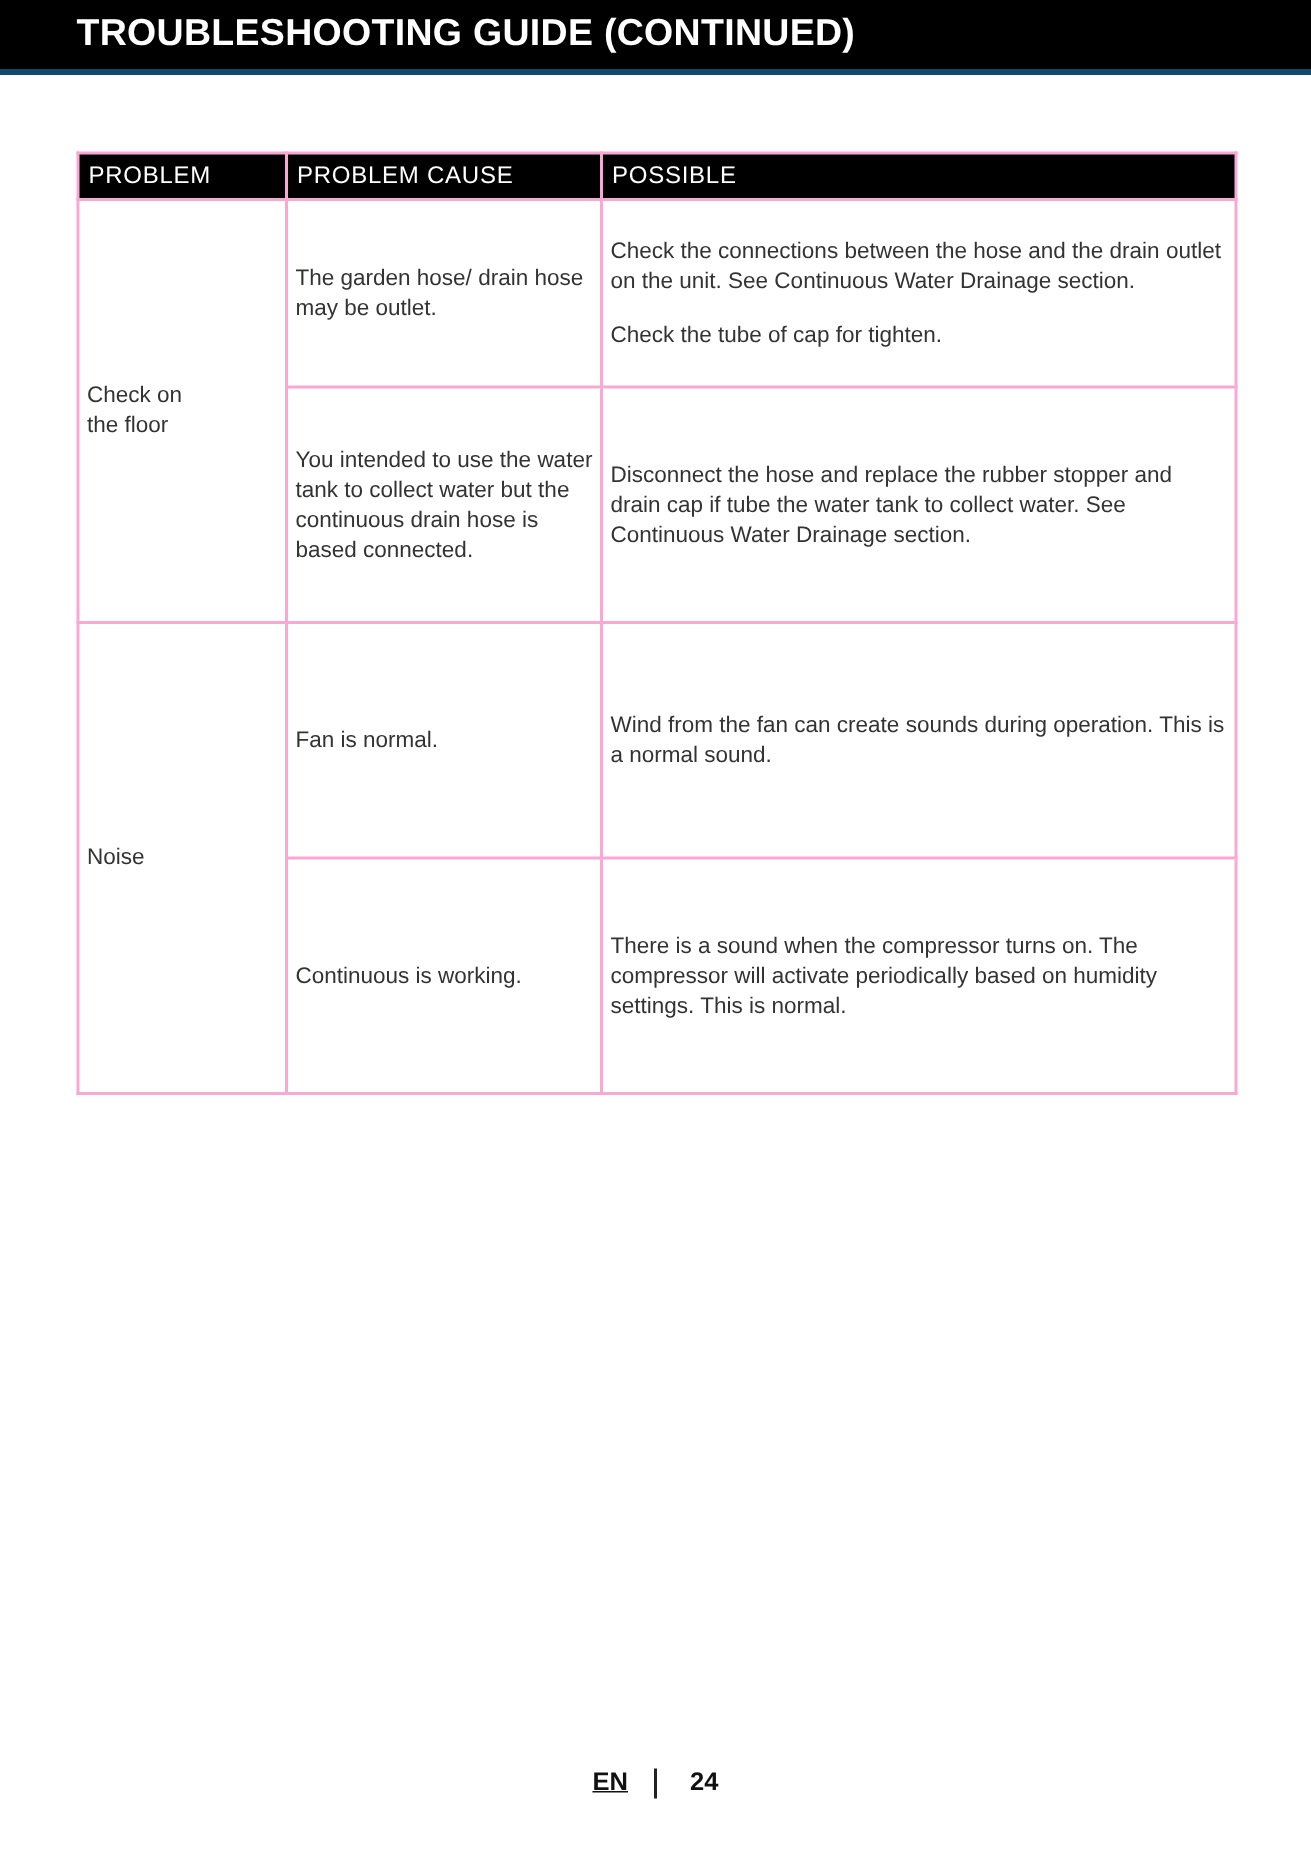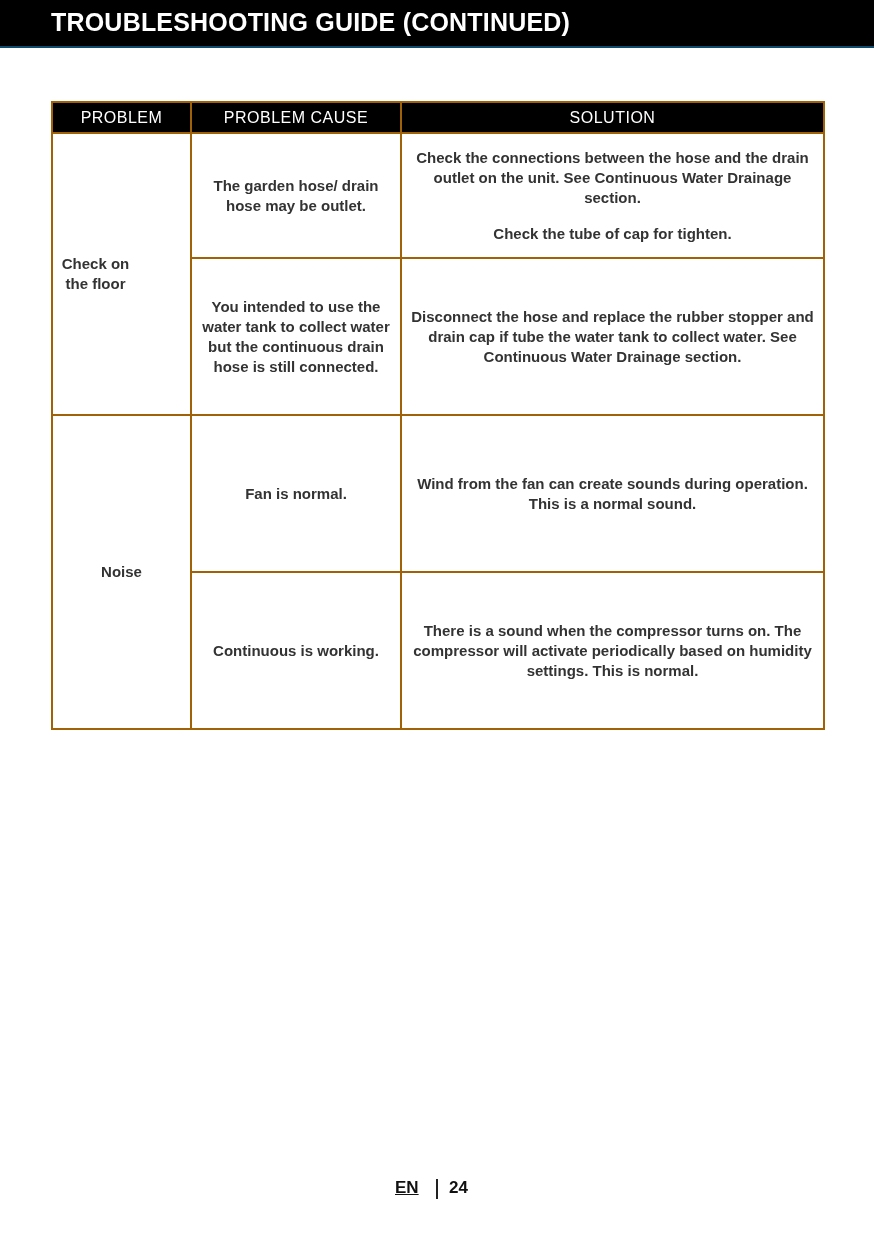--- a/index.html
+++ b/index.html
@@ -1,64 +1,64 @@
 <!DOCTYPE html>
 <html><head>
   <meta charset="utf-8">
   <style>
     html, body { margin: 0; padding: 0; background: #ffffff; }
     body { width: 874px; height: 1240px; position: relative; overflow: hidden; font-family: "Liberation Sans", sans-serif; color: #222; }
-    .title-bar { position: absolute; left: 0; top: 0; width: 874px; height: 46px; background: #000; border-bottom: 2px solid #0c4a6e; }
+    .title-bar { position: absolute; left: 0; top: 0; width: 874px; height: 46px; background: #000; border-bottom: 4px solid #0c4a6e; }
     .title-bar h1 { margin: 0; position: absolute; left: 51px; top: 8px; font-family: "Liberation Sans", sans-serif; font-weight: bold; font-size: 25px; color: #fff; letter-spacing: 0.2px; }
     table.guide { position: absolute; left: 51px; top: 101px; width: 772px; border-collapse: collapse; table-layout: fixed; }
-    table.guide th, table.guide td { border: 2px solid #a16207; vertical-align: middle; text-align: center; font-size: 15px; line-height: 20px; padding: 0 5px; }
+    table.guide th, table.guide td { border: 2px solid #f9a8d4; vertical-align: middle; text-align: left; font-size: 15px; line-height: 20px; padding: 0 5px; }
     table.guide th { background: #000; color: #fff; font-weight: normal; height: 29px; padding: 0 6px; letter-spacing: 0.5px; font-size: 16px; }
-    table.guide td { color: #333; font-weight: bold; }
+    table.guide td { color: #333; font-weight: normal; }
     col.c1 { width: 139px; } col.c2 { width: 210px; } col.c3 { width: 423px; }
     .row1 td { height: 123px; } .row2 td { height: 155px; } .row3 td, .row4 td { height: 155px; }
     .sol-para { margin: 0; }
     .sol-para + .sol-para { margin-top: 16px; }
     .footer { position: absolute; top: 1178px; left: 0; width: 874px; text-align: center; font-size: 17px; font-weight: bold; color: #111; }
     .footer .lang { position: absolute; left: 395px; text-decoration: underline; }
     .footer .sep { position: absolute; left: 436px; top: 1px; width: 1.5px; height: 20px; background: #222; }
-    .footer .page { position: absolute; left: 449px; }
+    .footer .page { position: absolute; left: 460px; }
   </style>
 </head>
 <body>
 
 <div class="title-bar">
   <h1>TROUBLESHOOTING GUIDE (CONTINUED)</h1>
 </div>
 
 <table class="guide">
   <colgroup>
       <col class="c1">
       <col class="c2">
       <col class="c3">
     </colgroup>
   <thead>
     <tr>
       <th>PROBLEM</th>
       <th>PROBLEM CAUSE</th>
-      <th>SOLUTION</th>
+      <th>POSSIBLE</th>
     </tr>
   </thead>
   <tbody>
     <tr class="row1">
       <td rowspan="2">
           <span style="display:block;width:75px;">Check on the floor</span>
         </td>
       <td>The garden hose/ drain hose may be outlet.</td>
       <td>
         <p class="sol-para">Check the connections between the hose and the drain outlet on the unit. See Continuous Water Drainage section.</p>
         <p class="sol-para">Check the tube of cap for tighten.</p>
       </td>
     </tr>
     <tr class="row2">
-      <td>You intended to use the water tank to collect water but the continuous drain hose is still connected.</td>
+      <td>You intended to use the water tank to collect water but the continuous drain hose is based connected.</td>
       <td>
         <p class="sol-para">Disconnect the hose and replace the rubber stopper and drain cap if tube the water tank to collect water. See Continuous Water Drainage section.</p>
       </td>
     </tr>
     <tr class="row3">
       <td rowspan="2">Noise</td>
       <td>Fan is normal.</td>
       <td>
         <p class="sol-para">Wind from the fan can create sounds during operation. This is a normal sound.</p>
       </td>

